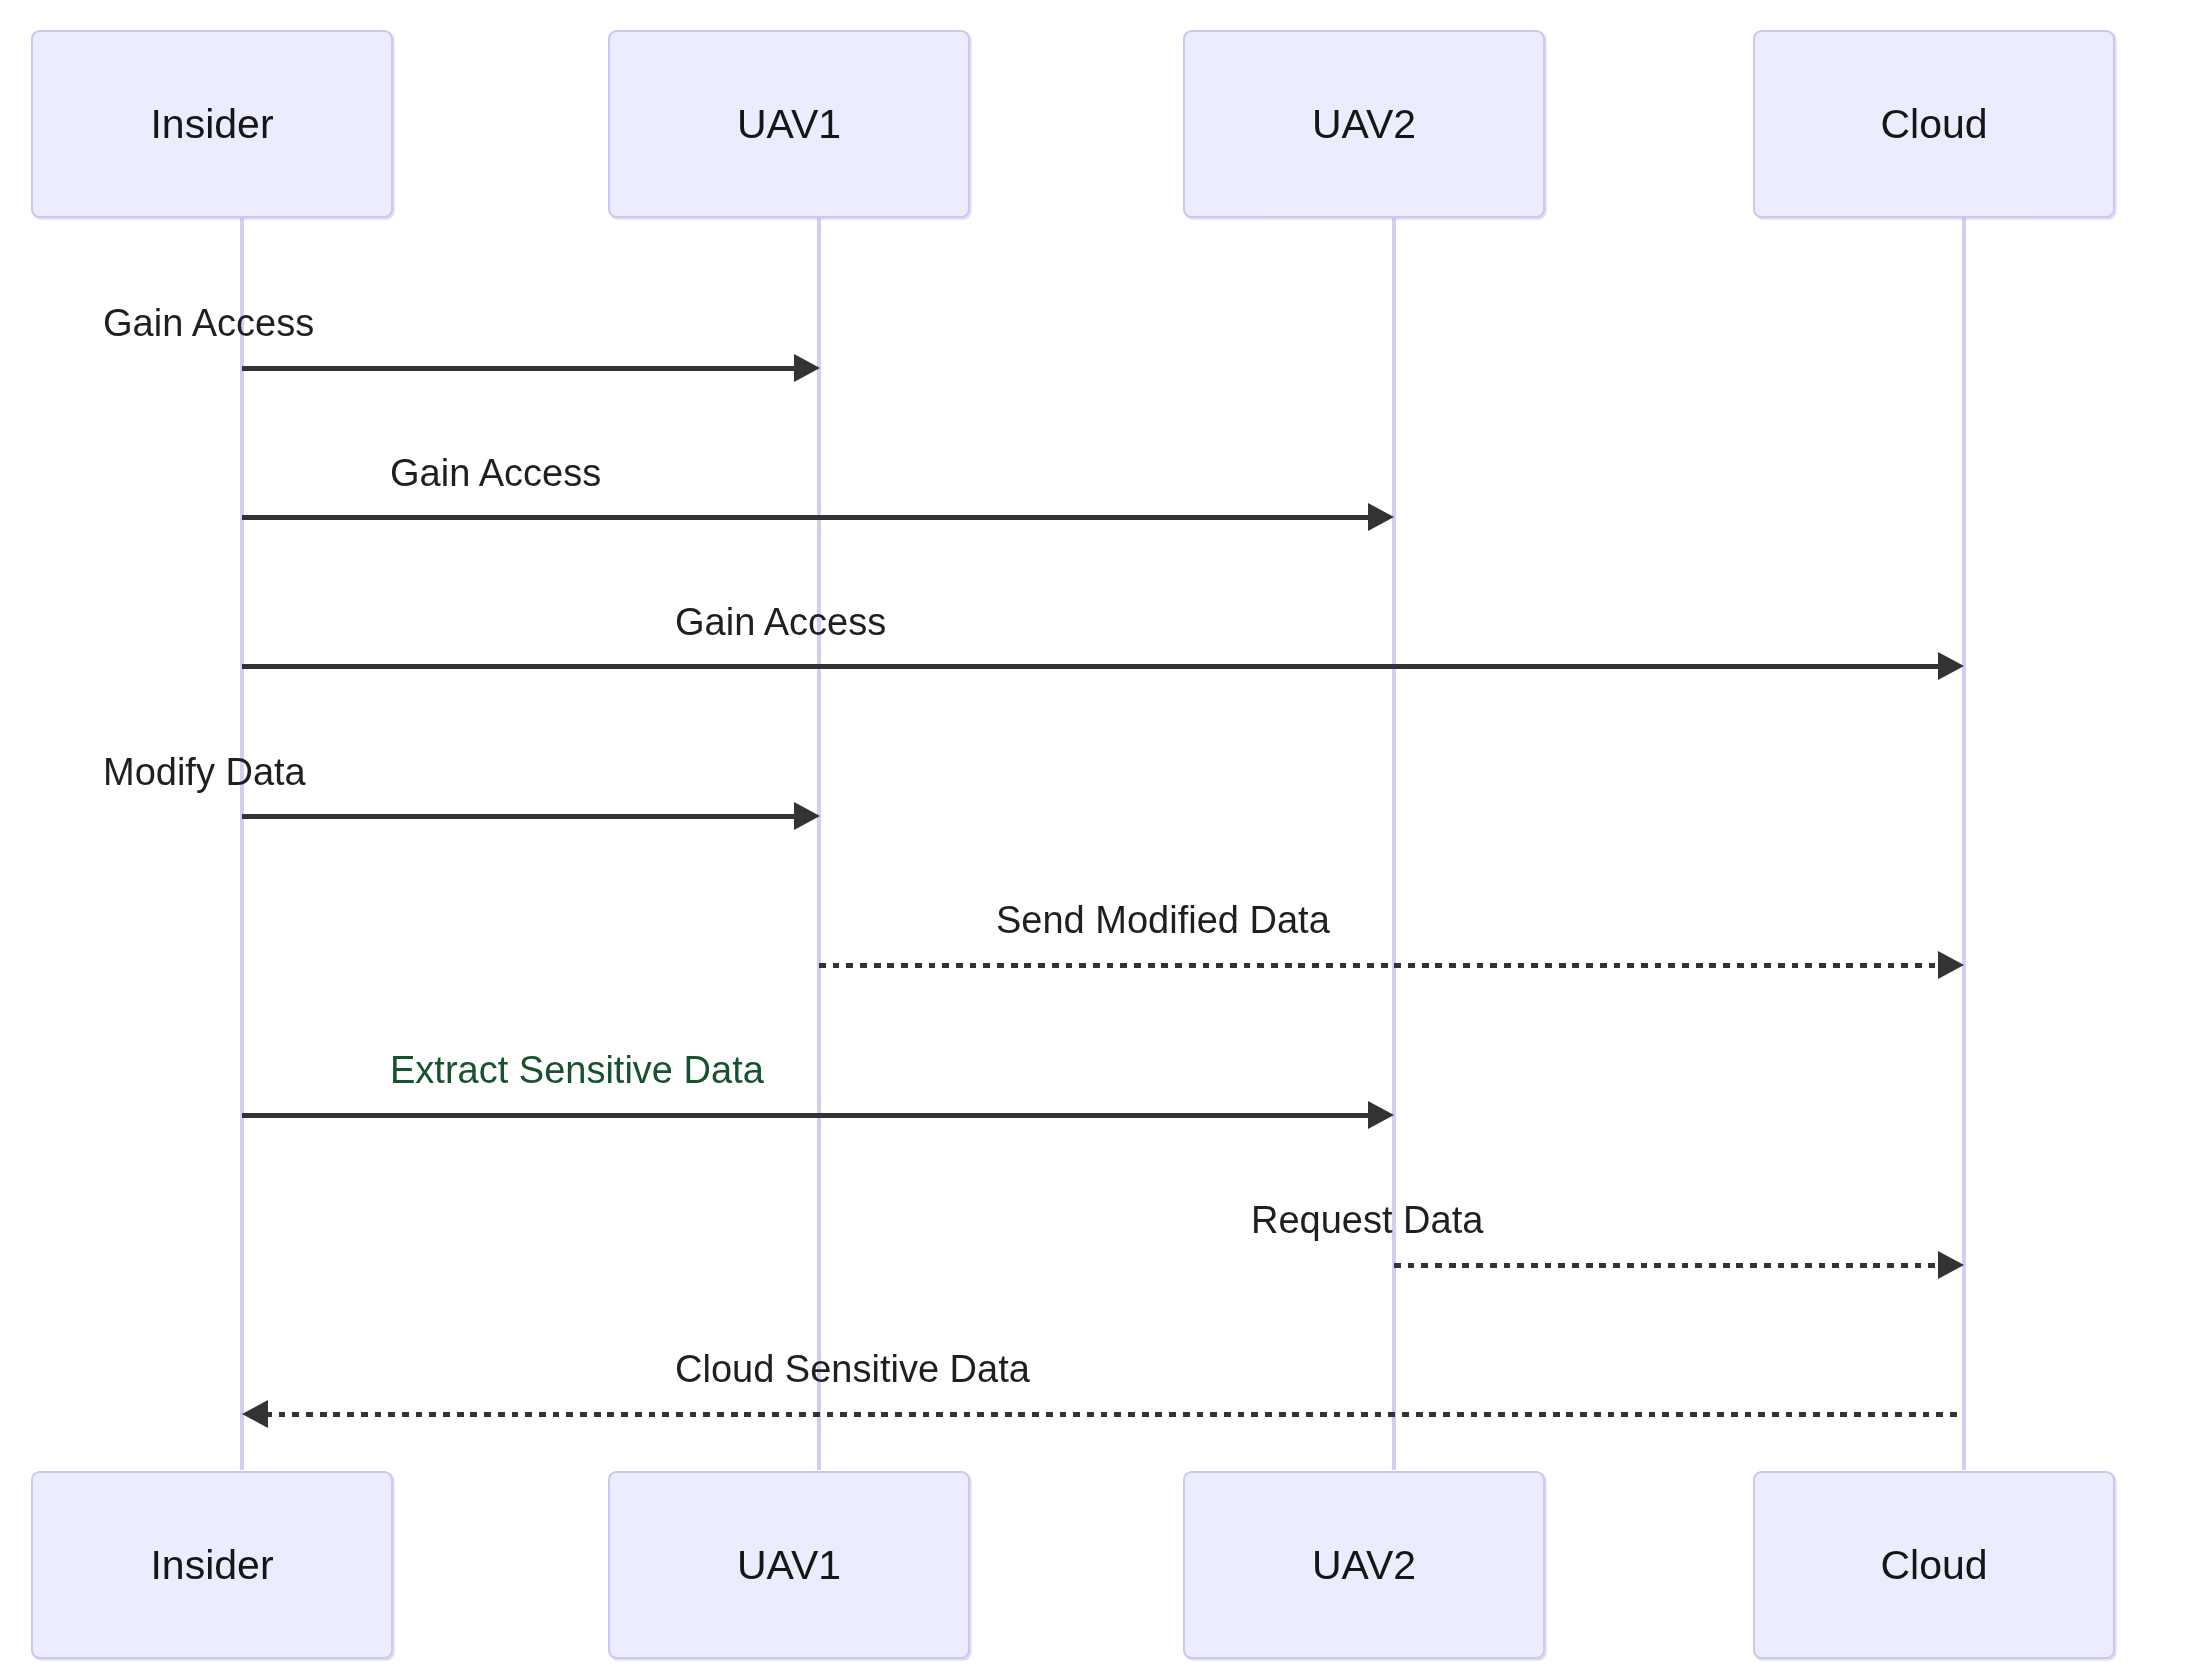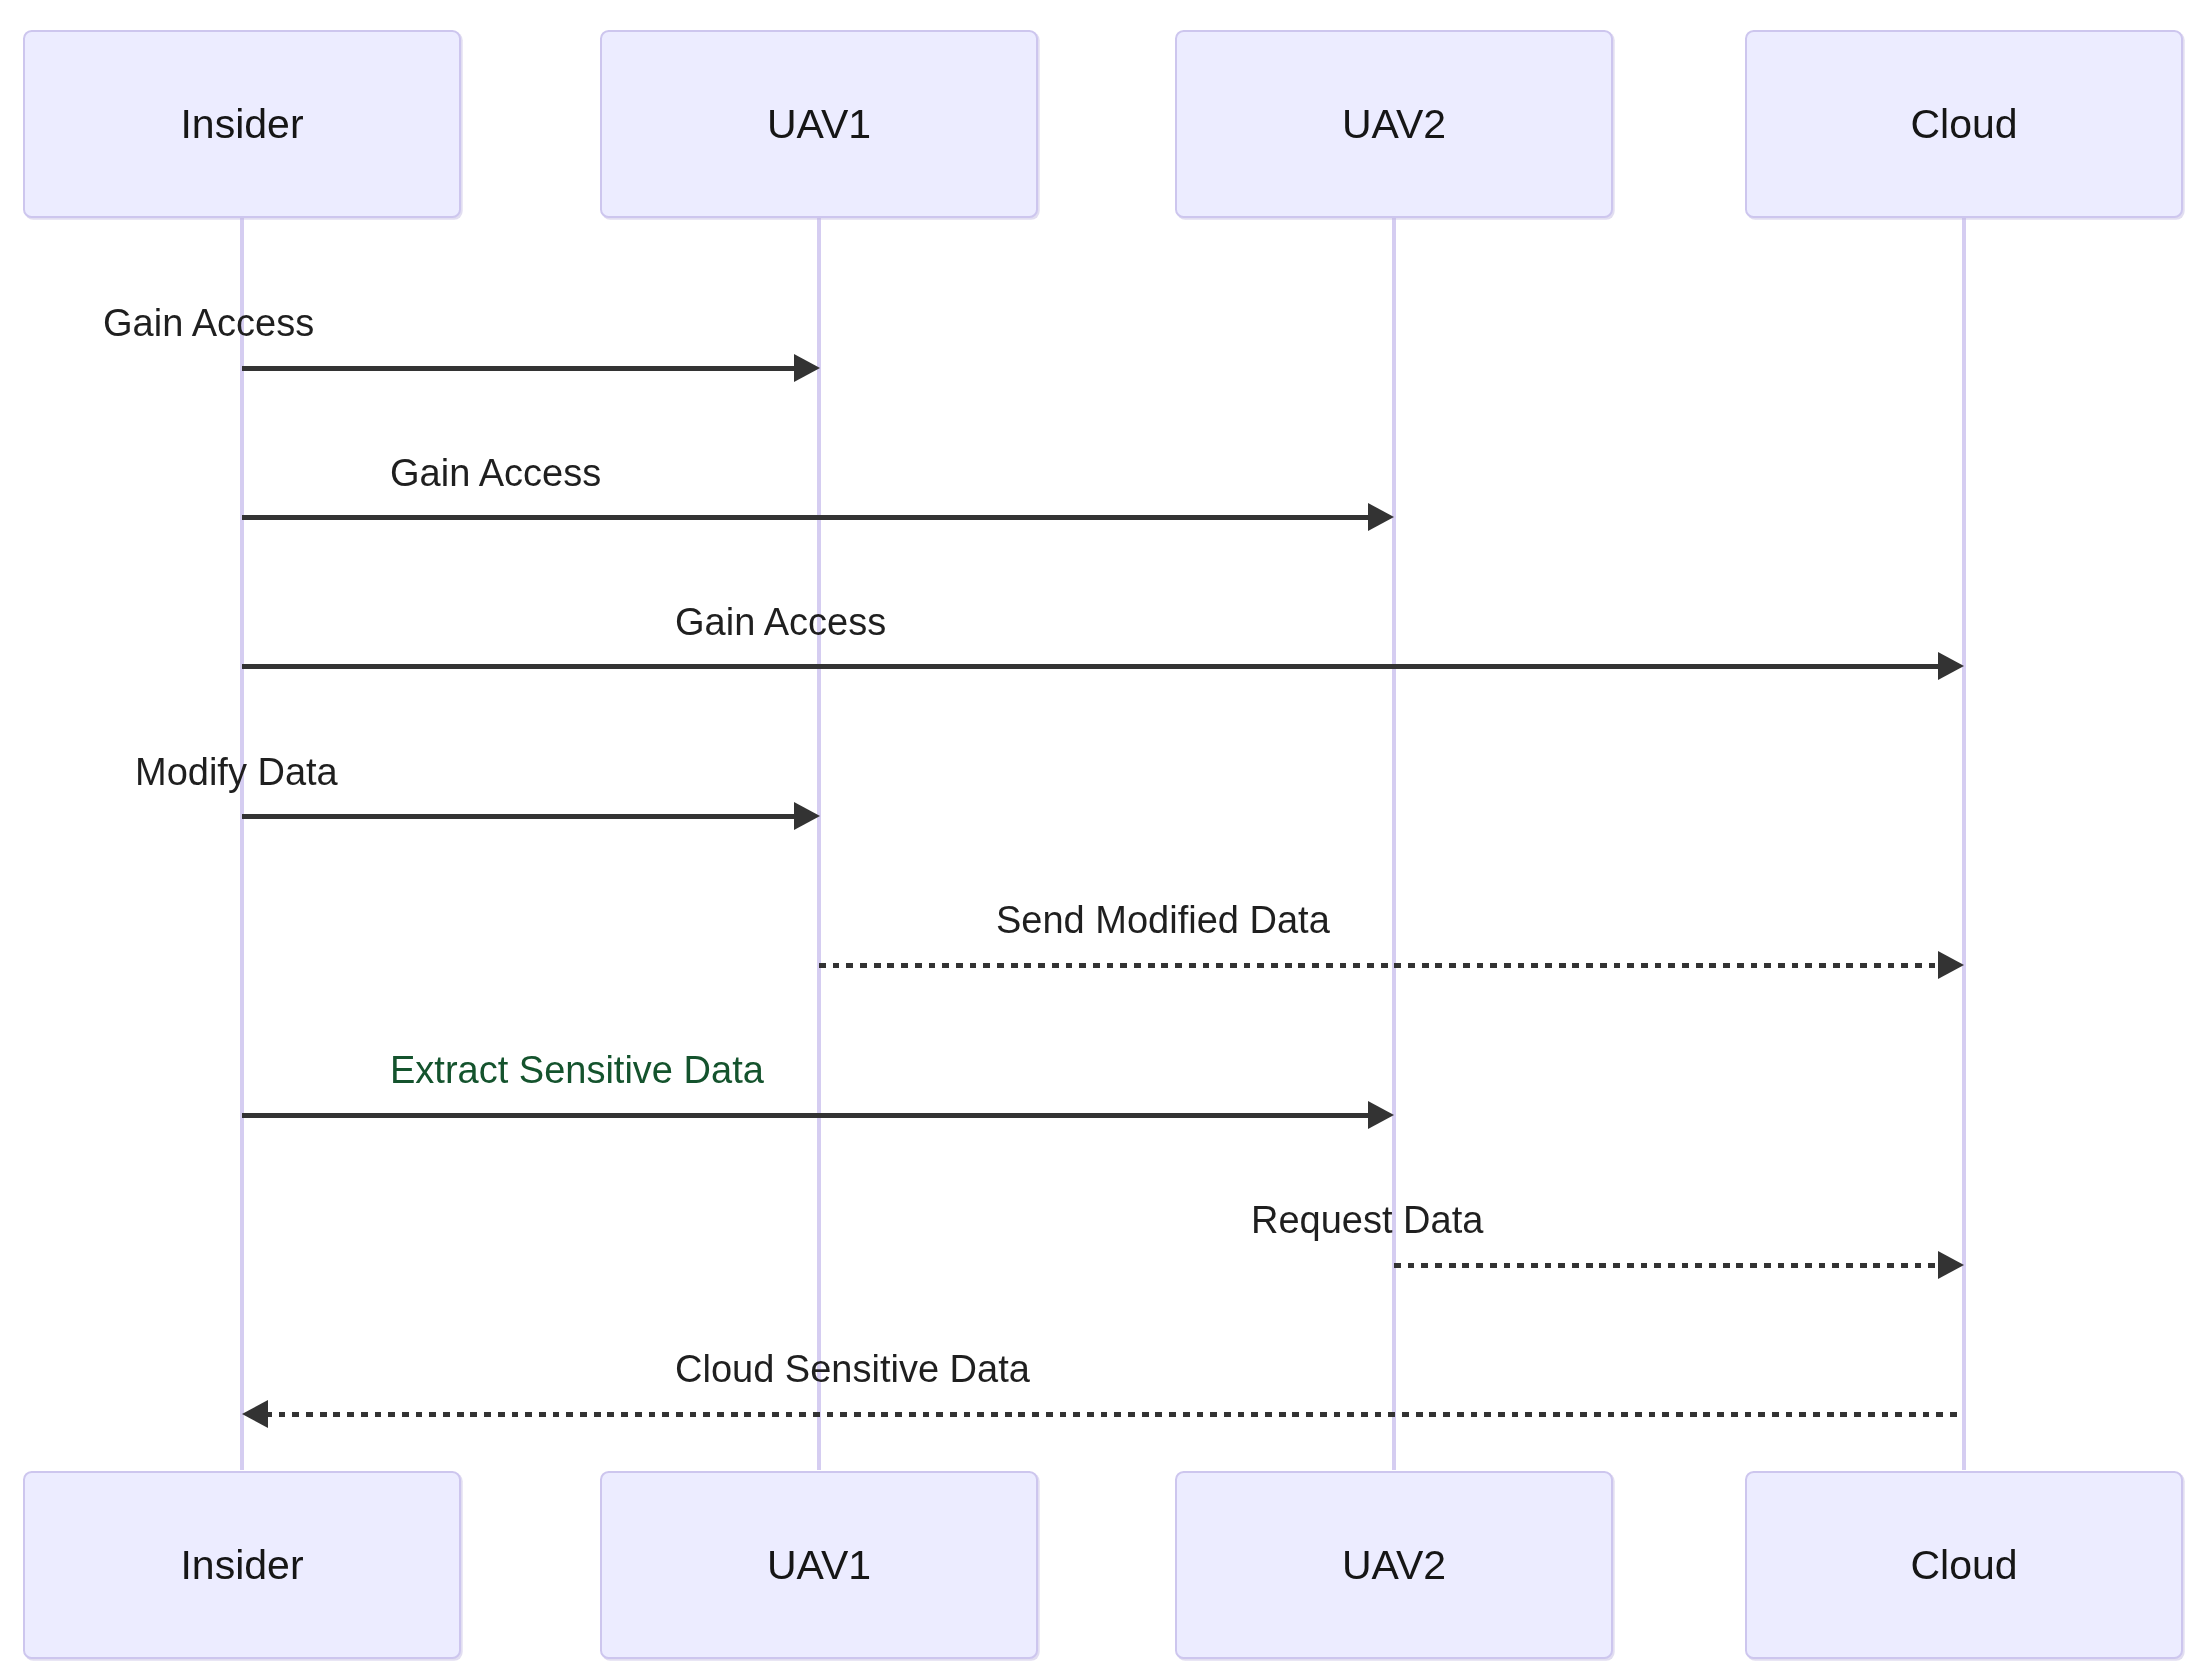--- a/index.html
+++ b/index.html
@@ -6,29 +6,30 @@
   .canvas {
     position: relative;
     width: 2204px;
     height: 1679px;
     background: #ffffff;
     overflow: hidden;
     font-family: "Liberation Sans", "DejaVu Sans", sans-serif;
   }
   .actor-box {
     position: absolute;
-    width: 438px;
+    width: 362px;
     height: 188px;
     box-sizing: border-box;
     border-radius: 8.6px;
     display: flex;
     align-items: center;
     justify-content: center;
     font-size: 41px;
     box-shadow: 1.7px 1.7px 0 rgba(190,182,225,0.45);
+    margin-left: 8px;
   }
   .lifeline {
     position: absolute;
     width: 4.3px;
   }
   .msg-label {
     position: absolute;
     width: 856px;
     text-align: left;
     font-size: 38px;
@@ -80,21 +81,21 @@
     </div>
     <div class="msg-label" style="left: 531px; top: 286px; color: rgb(31, 31, 31);">Gain Access</div>
     <div class="msg-line" style="left: 242px; top: 366px; width: 555px; background: rgb(51, 51, 51);"></div>
     <div class="arrow-head" style="top: 354px; left: 794px; border-left: 26px solid rgb(51, 51, 51);"></div>
     <div class="msg-label" style="left: 818px; top: 436px; color: rgb(31, 31, 31);">Gain Access</div>
     <div class="msg-line" style="left: 242px; top: 515px; width: 1129px; background: rgb(51, 51, 51);"></div>
     <div class="arrow-head" style="top: 503px; left: 1368px; border-left: 26px solid rgb(51, 51, 51);"></div>
     <div class="msg-label" style="left: 1103px; top: 585px; color: rgb(31, 31, 31);">Gain Access</div>
     <div class="msg-line" style="left: 242px; top: 664px; width: 1699px; background: rgb(51, 51, 51);"></div>
     <div class="arrow-head" style="top: 652px; left: 1938px; border-left: 26px solid rgb(51, 51, 51);"></div>
-    <div class="msg-label" style="left: 563px; top: 735px; color: rgb(31, 31, 31);">Modify Data</div>
+    <div class="msg-label" style="left: 531px; top: 735px; color: rgb(31, 31, 31);">Modify Data</div>
     <div class="msg-line" style="left: 242px; top: 814px; width: 555px; background: rgb(51, 51, 51);"></div>
     <div class="arrow-head" style="top: 802px; left: 794px; border-left: 26px solid rgb(51, 51, 51);"></div>
     <div class="msg-label" style="left: 1424px; top: 883px; color: rgb(31, 31, 31);">Send Modified Data</div>
     <div class="msg-line" style="left: 819px; top: 963px; width: 1122px; background: repeating-linear-gradient(90deg, rgb(51, 51, 51) 0px, rgb(51, 51, 51) 6.8px, transparent 6.8px, transparent 13.7px);"></div>
     <div class="arrow-head" style="top: 951px; left: 1938px; border-left: 26px solid rgb(51, 51, 51);"></div>
     <div class="msg-label" style="left: 818px; top: 1033px; color: #14532d;">Extract Sensitive Data</div>
     <div class="msg-line" style="left: 242px; top: 1113px; width: 1129px; background: rgb(51, 51, 51);"></div>
     <div class="arrow-head" style="top: 1101px; left: 1368px; border-left: 26px solid rgb(51, 51, 51);"></div>
     <div class="msg-label" style="left: 1679px; top: 1183px; color: rgb(31, 31, 31);">Request Data</div>
     <div class="msg-line" style="left: 1394px; top: 1263px; width: 548px; background: repeating-linear-gradient(90deg, rgb(51, 51, 51) 0px, rgb(51, 51, 51) 6.8px, transparent 6.8px, transparent 13.7px);"></div>

